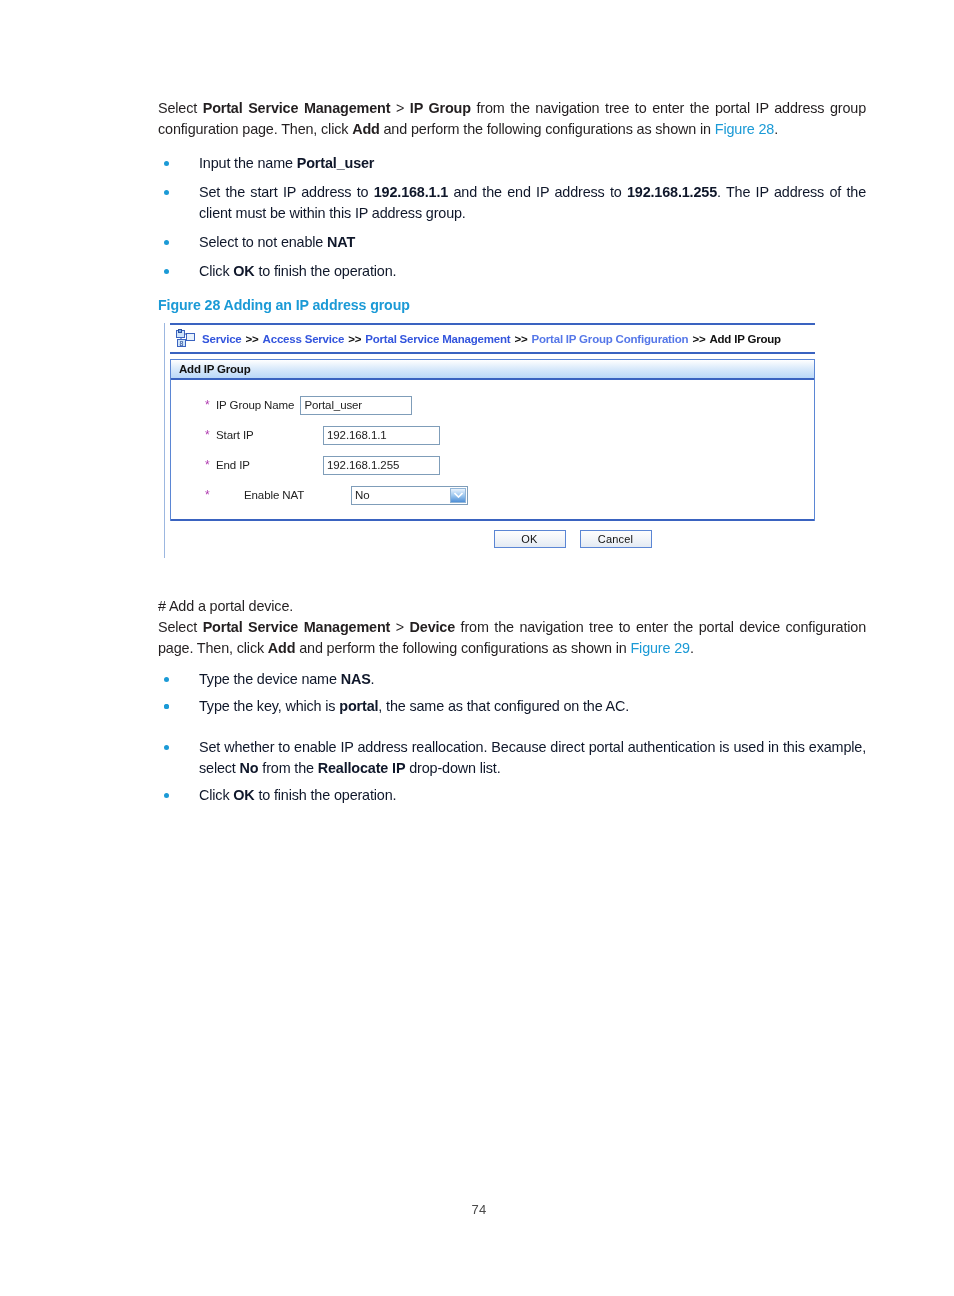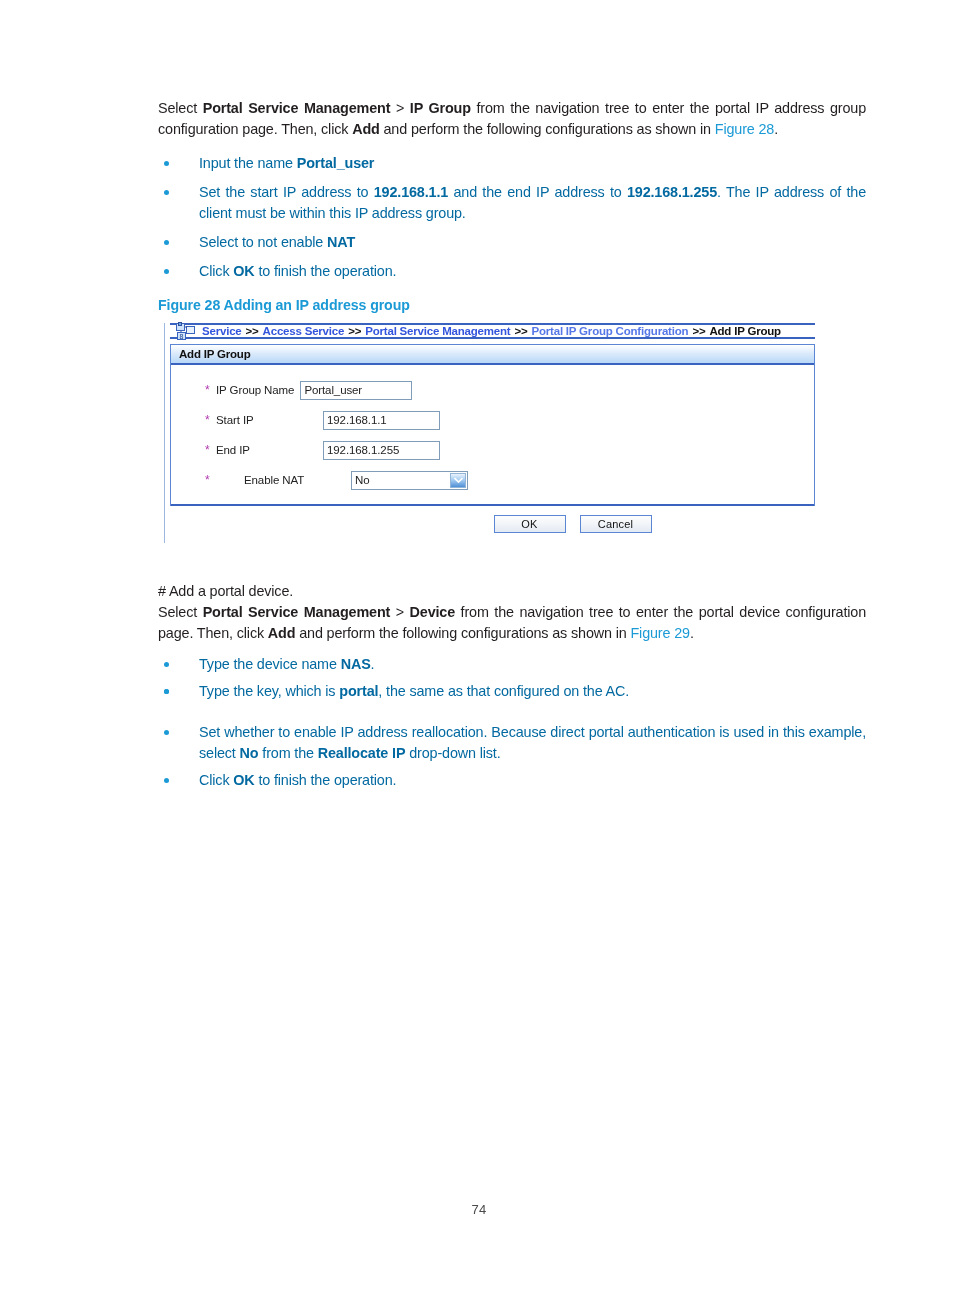--- a/index.html
+++ b/index.html
@@ -48,21 +48,21 @@
   .blist {
     list-style: none;
     margin: 0;
     padding: 0;
   }
   .blist li {
     position: relative;
     padding-left: 41px;
     font-size: 14.4px;
     line-height: 21px;
-    color: #0369a1;
+    color: #0f172a;
     letter-spacing: -0.15px;
     text-align: justify;
   }
   .blist li .bullet {
     position: absolute;
     left: 6px;
     top: 8px;
     width: 5px;
     height: 5px;
     border-radius: 50%;
@@ -94,21 +94,21 @@
   .fig-inner {
     position: relative;
     margin-left: 12px;
     width: 645px;
     padding-bottom: 10px;
   }
 
   
   .crumb-bar {
     position: relative;
-    height: 16px;
+    height: 31px;
     border-top: 2px solid #3a63c0;
     border-bottom: 2px solid #3a63c0;
     background: #ffffff;
     display: flex;
     align-items: center;
     padding-left: 6px;
     box-sizing: border-box;
   }
   .crumb-icon { width: 20px; height: 19px; margin-right: 6px; flex: 0 0 auto; display:block; }
   .crumb-text {

